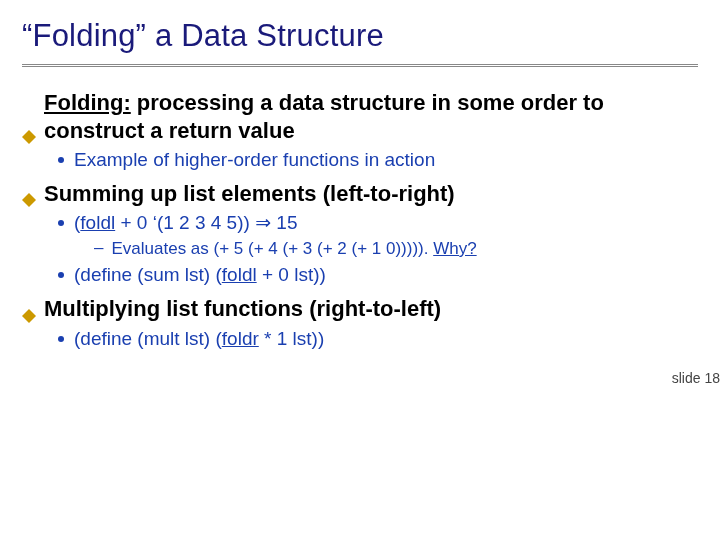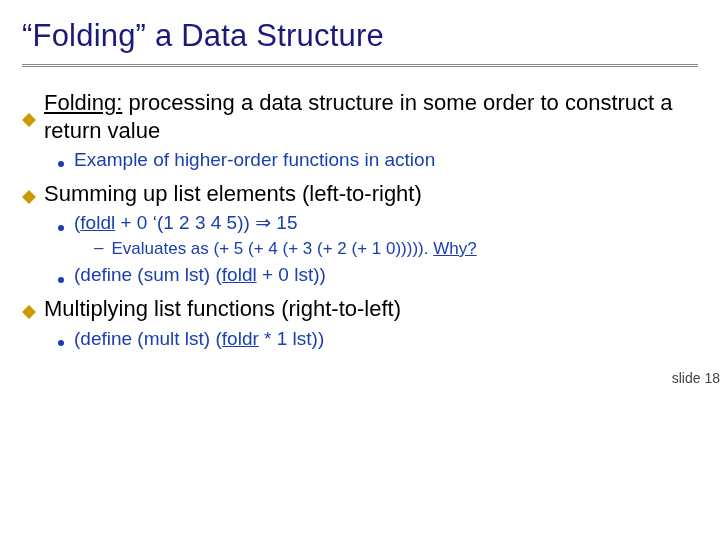--- a/index.html
+++ b/index.html
@@ -1,23 +1,23 @@
 <!DOCTYPE html>
 <html><head>
 <meta charset="utf-8">
 <style>
   * { box-sizing: border-box; margin: 0; padding: 0; }
   html, body { width: 720px; height: 540px; background: #fff; font-family: Verdana, Geneva, sans-serif; color: #000; }
   .slide { width: 720px; height: 396px; position: relative; padding: 18px 22px 0 22px; }
   .title { font-size: 31px; color: #1a1a7a; font-weight: 400; letter-spacing: 0.2px; margin-bottom: 10px; }
   .title-rule { border: none; border-top: 3px double #888; margin: 0 0 22px 0; }
-  .lvl1 { display: flex; align-items: center; margin: 8px 0 2px 0; }
+  .lvl1 { display: flex; align-items: flex-end; margin: 8px 0 2px 0; font-weight: bold; }
   .lvl1 .marker { flex: 0 0 auto; width: 14px; height: 14px; margin-top: 6px; margin-right: 8px; }
   .lvl1 .text { font-size: 22px; line-height: 1.25; }
-  .lvl2 { display: flex; align-items: center; margin: 4px 0 2px 36px; }
+  .lvl2 { display: flex; align-items: flex-start; margin: 4px 0 2px 36px; }
   .lvl2 .dot { flex: 0 0 auto; width: 6px; height: 6px; background: #1a3fb0; border-radius: 50%; margin-top: 9px; margin-right: 10px; }
   .lvl2 .text { font-size: 19px; line-height: 1.25; color: #1a3fb0; }
   .lvl3 { display: flex; align-items: flex-start; margin: 3px 0 2px 72px; }
   .lvl3 .dash { flex: 0 0 auto; color: #1a3fb0; font-size: 17px; margin-right: 8px; line-height: 1.2; }
   .lvl3 .text { font-size: 17px; line-height: 1.25; color: #1a3fb0; }
   .u { text-decoration: underline; }
   .arrow { font-family: 'Segoe UI Symbol', 'Arial Unicode MS', sans-serif; }
   .diamond { fill: #cc9900; }
   .footer { position: absolute; bottom: 10px; right: 0; font-size: 14px; color: #444; }
 </style>

